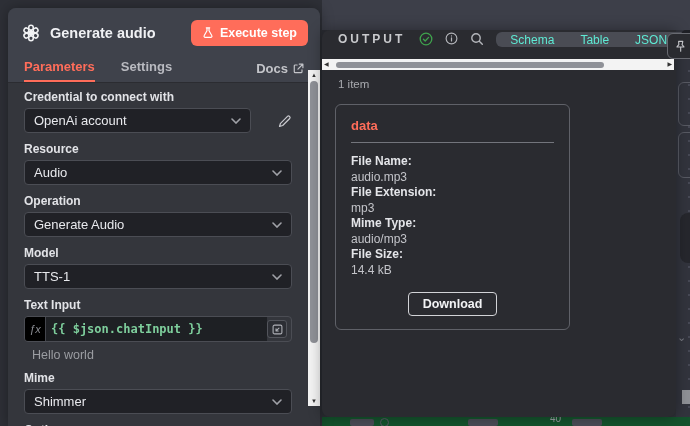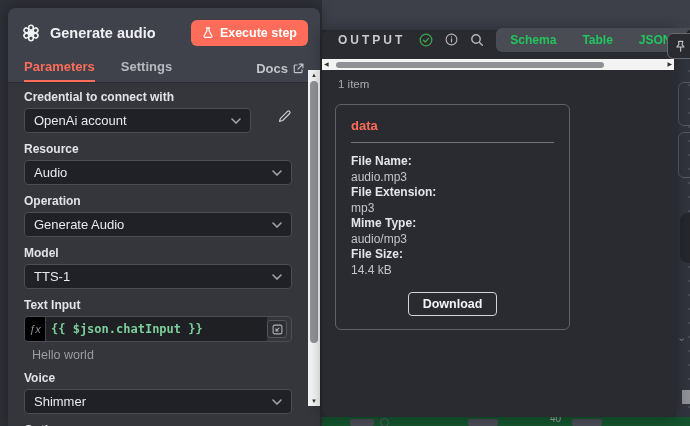--- a/index.html
+++ b/index.html
@@ -57,21 +57,21 @@
     padding:8px 28px 0 16px; border-top:1px solid #2b2c31; overflow:hidden;
   }
   .form-label { font-size:12px; line-height:13px; font-weight:700; color:#e2e3e7; margin-bottom:4px; }
   .form-group { margin-bottom:10px; }
   .select {
     position:relative; height:25px; background:#202126; border:1px solid #4b4d54;
     border-radius:4px; display:flex; align-items:center; padding:0 26px 0 9px;
     color:#e8e9ed; font-size:13px; cursor:pointer;
   }
   .select .chev { position:absolute; right:9px; top:9px; }
-  .cred-row { display:flex; gap:27px; }
+  .cred-row { display:flex; align-items:center; gap:27px; }
   .cred-row .select { flex:1 1 auto; }
   .pencil-btn { background:none; border:none; cursor:pointer; padding:0; height:16px; }
 
   .expr-row { display:flex; height:26px; border:1px solid #4b4d54; border-radius:4px; overflow:hidden; }
   .fx-box {
     width:21px; background:#000000; color:#8b8d93; font-style:italic;
     display:flex; align-items:center; justify-content:center; font-size:11px;
     border-right:1px solid #44464d; flex:0 0 auto;
   }
   .expr-val {
@@ -91,29 +91,29 @@
   .v-scrollbar { position:absolute; right:0; top:62px; width:12px; height:336px; background:#f3f3f3; }
   .v-thumb { position:absolute; left:2px; top:11px; width:8px; height:262px; background:#8f9197; border-radius:4px; }
   .v-arrow { position:absolute; left:0; width:12px; text-align:center; font-size:6px; color:#333; line-height:10px; }
 
   
   .output-panel {
     position:absolute; left:322px; top:30px; width:354px; height:387px;
     background:#2a2b30; border-radius:8px 0 8px 8px;
     box-shadow:0 0 14px rgba(0,0,0,.35);
   }
-  .op-header { display:flex; align-items:center; height:29px; padding:2px 6px 12px 16px; }
+  .op-header { display:flex; height:29px; padding:2px 6px 12px 16px; }
   .op-title { font-size:12px; font-weight:700; letter-spacing:3px; color:#c9cacd; margin-right:8px; }
   .op-icon { margin:0 6px; display:flex; cursor:pointer; }
   .op-tabgroup {
     margin-left:6px; display:flex; align-items:center; background:#4a4c54;
     border-radius:6px; padding:2px; gap:2px;
   }
   .op-tab {
-    font-size:12px; font-weight:700; color:#22c55e; padding:3px 12px;
+    font-size:12px; font-weight:400; color:#5eead4; padding:3px 12px;
     border-radius:5px; cursor:pointer; white-space:nowrap;
   }
   .op-tab.active { background:#1e1f25; color:#ffffff; font-weight:700; }
 
   .h-scrollbar { position:absolute; left:0; top:29px; width:352px; height:11px; background:#f3f3f3; }
   .h-thumb { position:absolute; left:14px; top:2.5px; width:268px; height:6px; background:#8f9197; border-radius:3px; }
   .h-arrow { position:absolute; top:0; height:11px; font-size:6px; color:#333; line-height:11px; }
 
   .op-count { position:absolute; left:16px; top:48px; font-size:11.5px; color:#a8aaaf; }
 
@@ -267,21 +267,21 @@
                 <rect x="1.2" y="1.2" width="9.6" height="9.6" rx="1.6"></rect>
                 <path d="M7.6 4.4 4.4 7.6 M4.4 5.2v2.4h2.4"></path>
               </svg>
             </span>
           </button>
         </div>
         <div class="expr-preview">Hello world</div>
       </div>
 
       <div class="form-group">
-        <div class="form-label">Voice</div>
+        <div class="form-label">Mime</div>
         <div class="select">
           <span>Shimmer</span>
           <span class="chev">
             <svg viewBox="0 0 10 6" width="10" height="6" fill="none" stroke="#a0a2a8" stroke-width="1.6" stroke-linecap="round">
                 <path d="M1 1l4 4 4-4"></path>
               </svg>
           </span>
         </div>
       </div>
 

